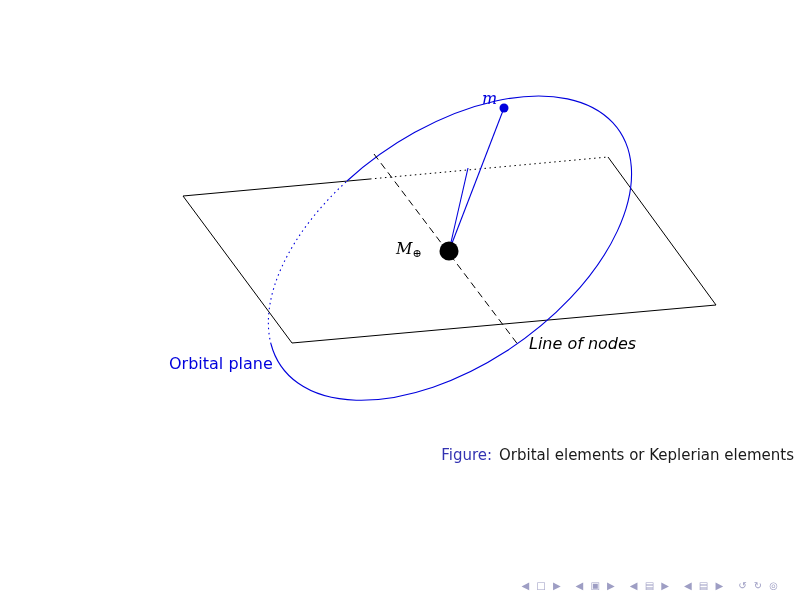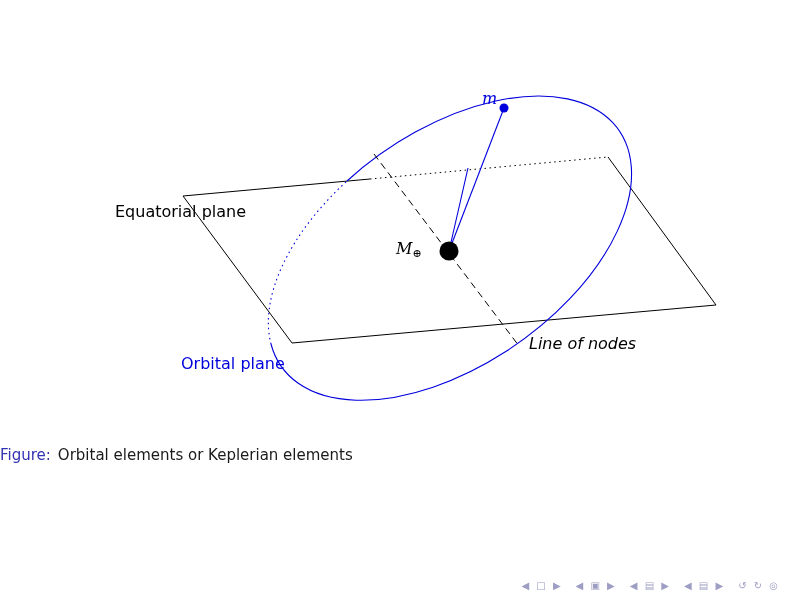--- a/index.html
+++ b/index.html
@@ -25,21 +25,21 @@
     font-style:italic;
   }
   .math sub{
     font-size:11px;
     font-style:normal;
     vertical-align:-3px;
   }
   .caption{
     position:absolute;
     top:446px;left:0;width:100%;
-    text-align:left;
+    text-align:right;
     font-size:15px;
     color:#1a1a1a;
   }
   .caption .prefix{
     color:#3333b2;
     margin-right:7px;
   }
   .navbar{
     position:absolute;
     right:14px;bottom:6px;
@@ -70,23 +70,22 @@
     <path d="M374 154 L519 346" stroke="#000" stroke-width="1" fill="none" stroke-dasharray="7 4.5"></path>
 
     <path d="M449 251 L468 168" stroke="#0000dd" stroke-width="1.1" fill="none"></path>
     <path d="M449 251 L504 108" stroke="#0000dd" stroke-width="1.1" fill="none"></path>
 
     <circle cx="449" cy="251" r="9.5" fill="#000"></circle>
 
     <circle cx="504" cy="108" r="4.5" fill="#0000dd"></circle>
   </svg>
 
-  <div class="lbl" style="left:115px;top:203px;">Equatorial plane</div>
 
-  <div class="lbl blue" style="left:169px;top:355px;margin-left:12px;">Orbital plane</div>
+  <div class="lbl blue" style="left:169px;top:355px;">Orbital plane</div>
 
   <div class="lbl" style="left:529px;top:335px;font-style:italic;">Line of nodes</div>
 
   <div class="lbl math" style="left:396px;top:240px;">
     <span>M</span><sub>⊕</sub>
   </div>
 
   <div class="lbl math blue" style="left:482px;top:90px;">m</div>
 
   <div class="caption">

